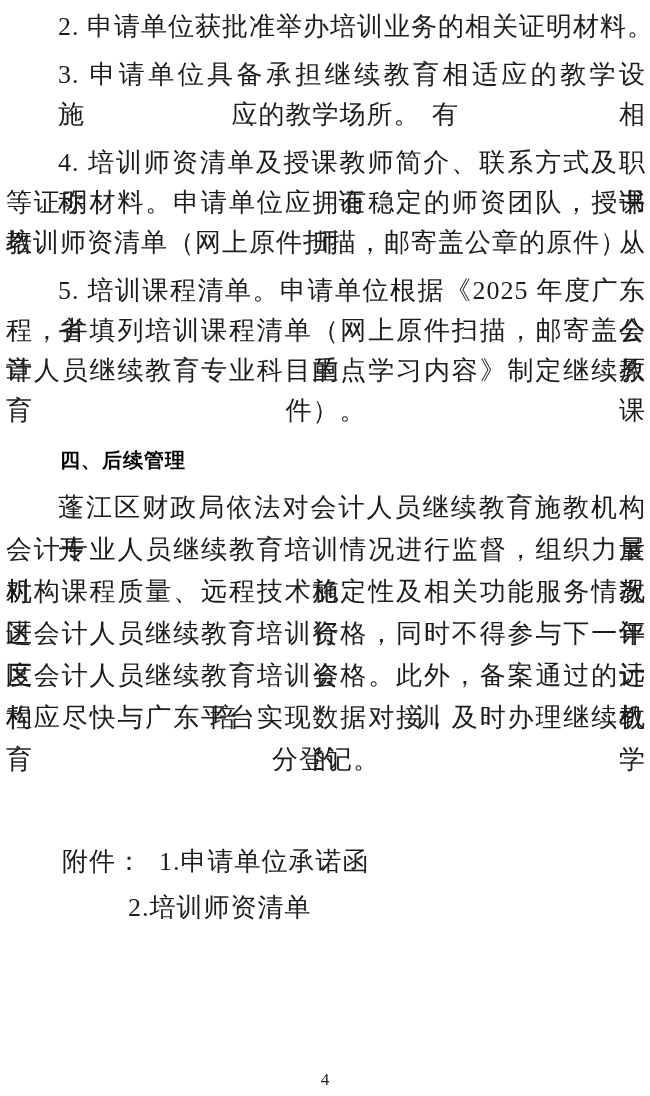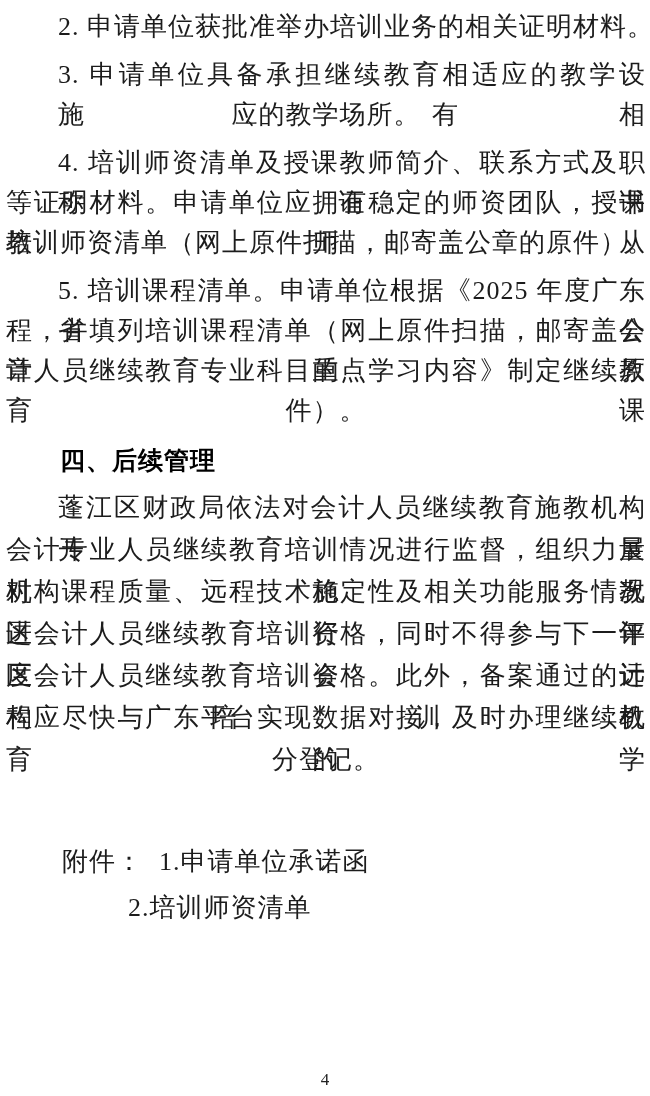--- a/index.html
+++ b/index.html
@@ -36,21 +36,21 @@
     font-family: Liberation Serif, serif;
   }
   .indent { padding-left: 52px; }
   .heading-line {
     height: 46px;
     line-height: 46px;
     margin: 6px 0 4px 0;
     padding-left: 54px;
     font-family: "Liberation Sans", "DejaVu Sans", sans-serif;
     font-weight: bold;
-    font-size: 25px;
+    font-size: 20px;
     color: #000000;
   }
   .para-last { margin-bottom: 6px; }
   .para5 .line { height: 42px; line-height: 42px; }
   .attachments { margin-top: 58px; }
   .attach-line {
     height: 46px;
     line-height: 46px;
     padding-left: 56px;
     white-space: nowrap;

